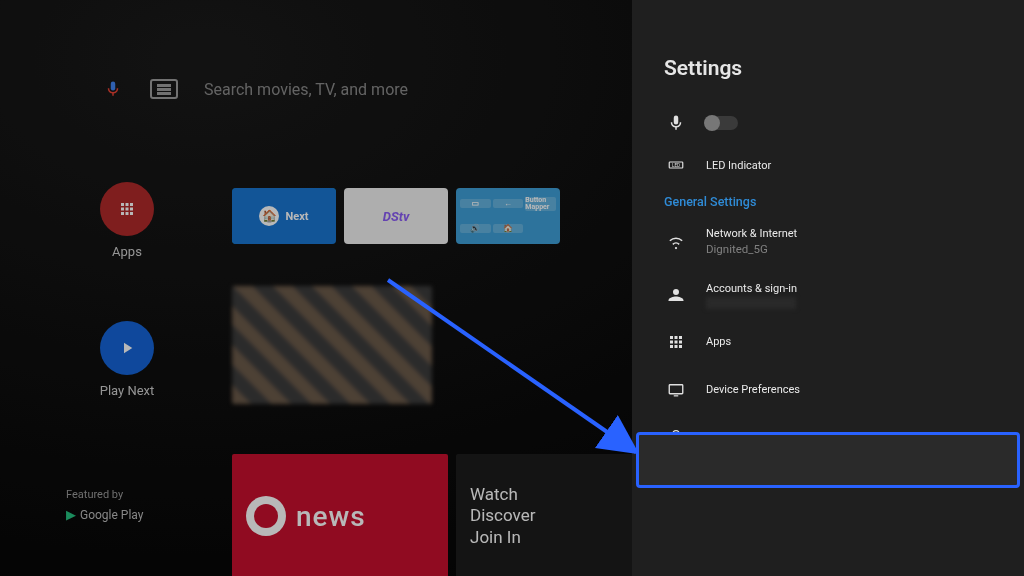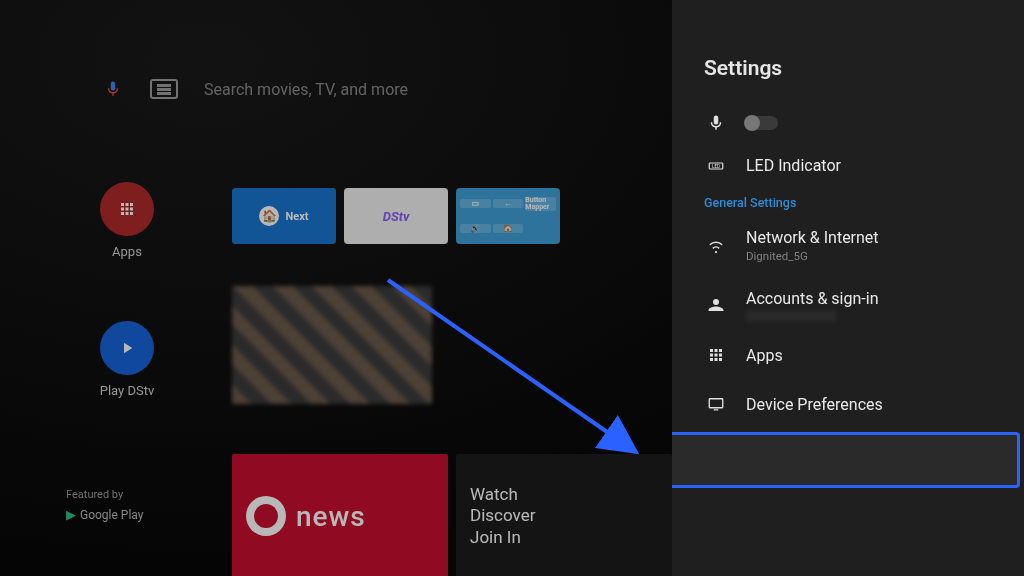--- a/index.html
+++ b/index.html
@@ -47,27 +47,27 @@
   .twitch-logo::after { content: ""; position: absolute; bottom: -7px; left: 4px; width: 10px; height: 10px; background: #9146ff; transform: rotate(45deg); }
 
   .featured-by { position: absolute; left: 66px; top: 488px; font-size: 11px; color: #9a9a9a; text-align: left; }
   .gp { display: flex; align-items: center; gap: 4px; margin-top: 6px; font-size: 12px; color: #bcbcbc; }
   .gp .tri { color: #26c281; font-size: 13px; }
 
   
   .dim { position: absolute; inset: 0; background: rgba(0,0,0,.28); }
 
   
-  .panel { position: absolute; right: 0; top: 0; bottom: 0; width: 352px; background: #1f1f1f; color: #e6e6e6; padding: 56px 0 0 0; overflow: hidden; }
+  .panel { position: absolute; right: 0; top: 0; bottom: 0; width: 392px; background: #1f1f1f; color: #e6e6e6; padding: 56px 0 0 0; overflow: hidden; }
   .panel-title { font-size: 21px; font-weight: 600; padding: 0 0 22px 32px; }
 
   .row { display: flex; align-items: center; gap: 18px; padding: 12px 24px 12px 32px; }
   .row .icon { width: 24px; display: flex; justify-content: center; color: #e0e0e0; flex-shrink: 0; }
   .row .labels { flex: 1; }
-  .row .labels .main { font-size: 16px; color: #eaeaea; }
+  .row .labels .main { font-size: 11px; color: #eaeaea; }
   .row .labels .sub { font-size: 11.5px; color: #808080; margin-top: 2px; line-height: 1.35; }
   .row.small .labels .main { font-size: 12px; color: #8a8a8a; }
 
   .section-head { font-size: 12.5px; color: #2f8bd6; padding: 8px 8px 6px 32px; font-weight: 500; }
 
   .toggle { width: 32px; height: 14px; border-radius: 8px; background: #3a3a3a; position: relative; flex-shrink: 0; margin-right: 6px; }
   .toggle::after { content: ""; position: absolute; width: 16px; height: 16px; border-radius: 50%; background: #777; top: -1px; left: -2px; }
 
   .hl { position: absolute; right: 4px; width: 384px; height: 56px; border: 3px solid #2962ff; border-radius: 4px; background: #2a2a2a; }
 
@@ -109,21 +109,21 @@
           </svg>
       </div>
       <div class="side-label">Apps</div>
     </div>
     <div style="text-align:center">
       <div class="circle-btn play-circle">
         <svg class="svg-ic" viewBox="0 0 24 24" style="fill:#fff">
             <path d="M8 5v14l11-7z"></path>
           </svg>
       </div>
-      <div class="side-label">Play DStv</div>
+      <div class="side-label">Play Next</div>
     </div>
   </div>
 
   <div class="cards-row">
     <div class="card sendfiles">
       <span class="l1">SEND FILES</span>
       <span class="l2">TO TV</span>
     </div>
     <div class="card dstv">DStv</div>
     <div class="card home">

